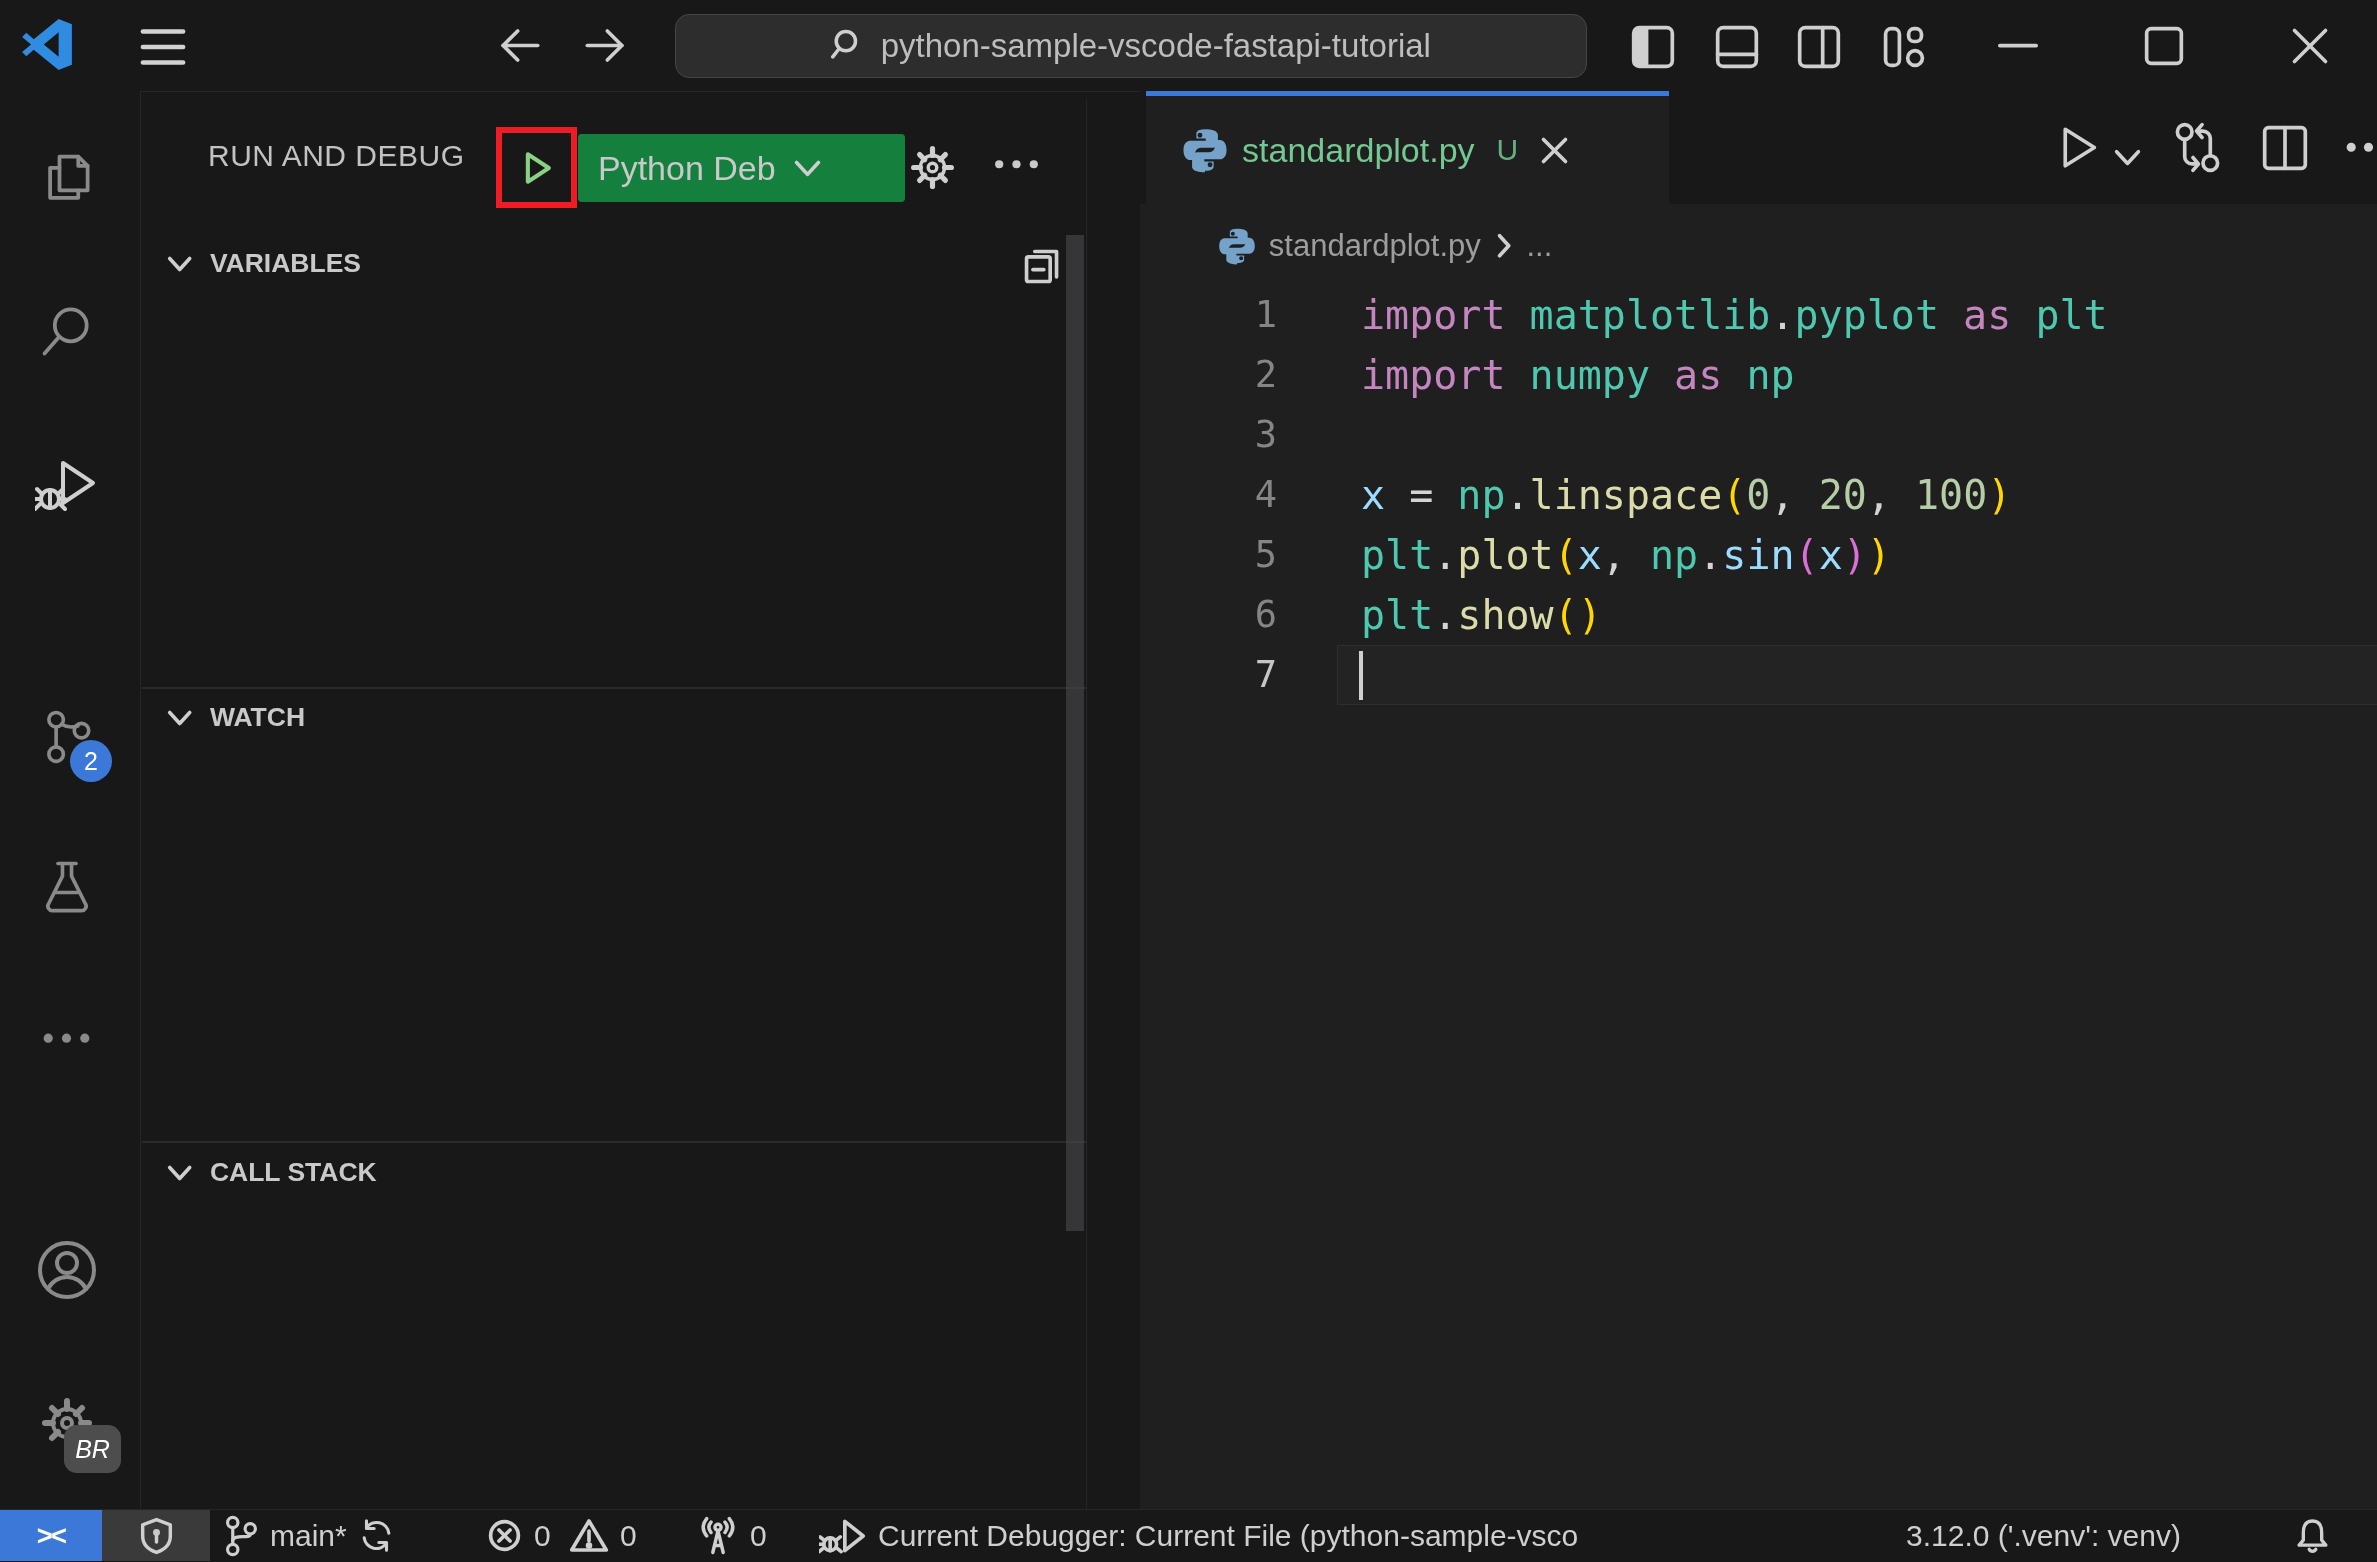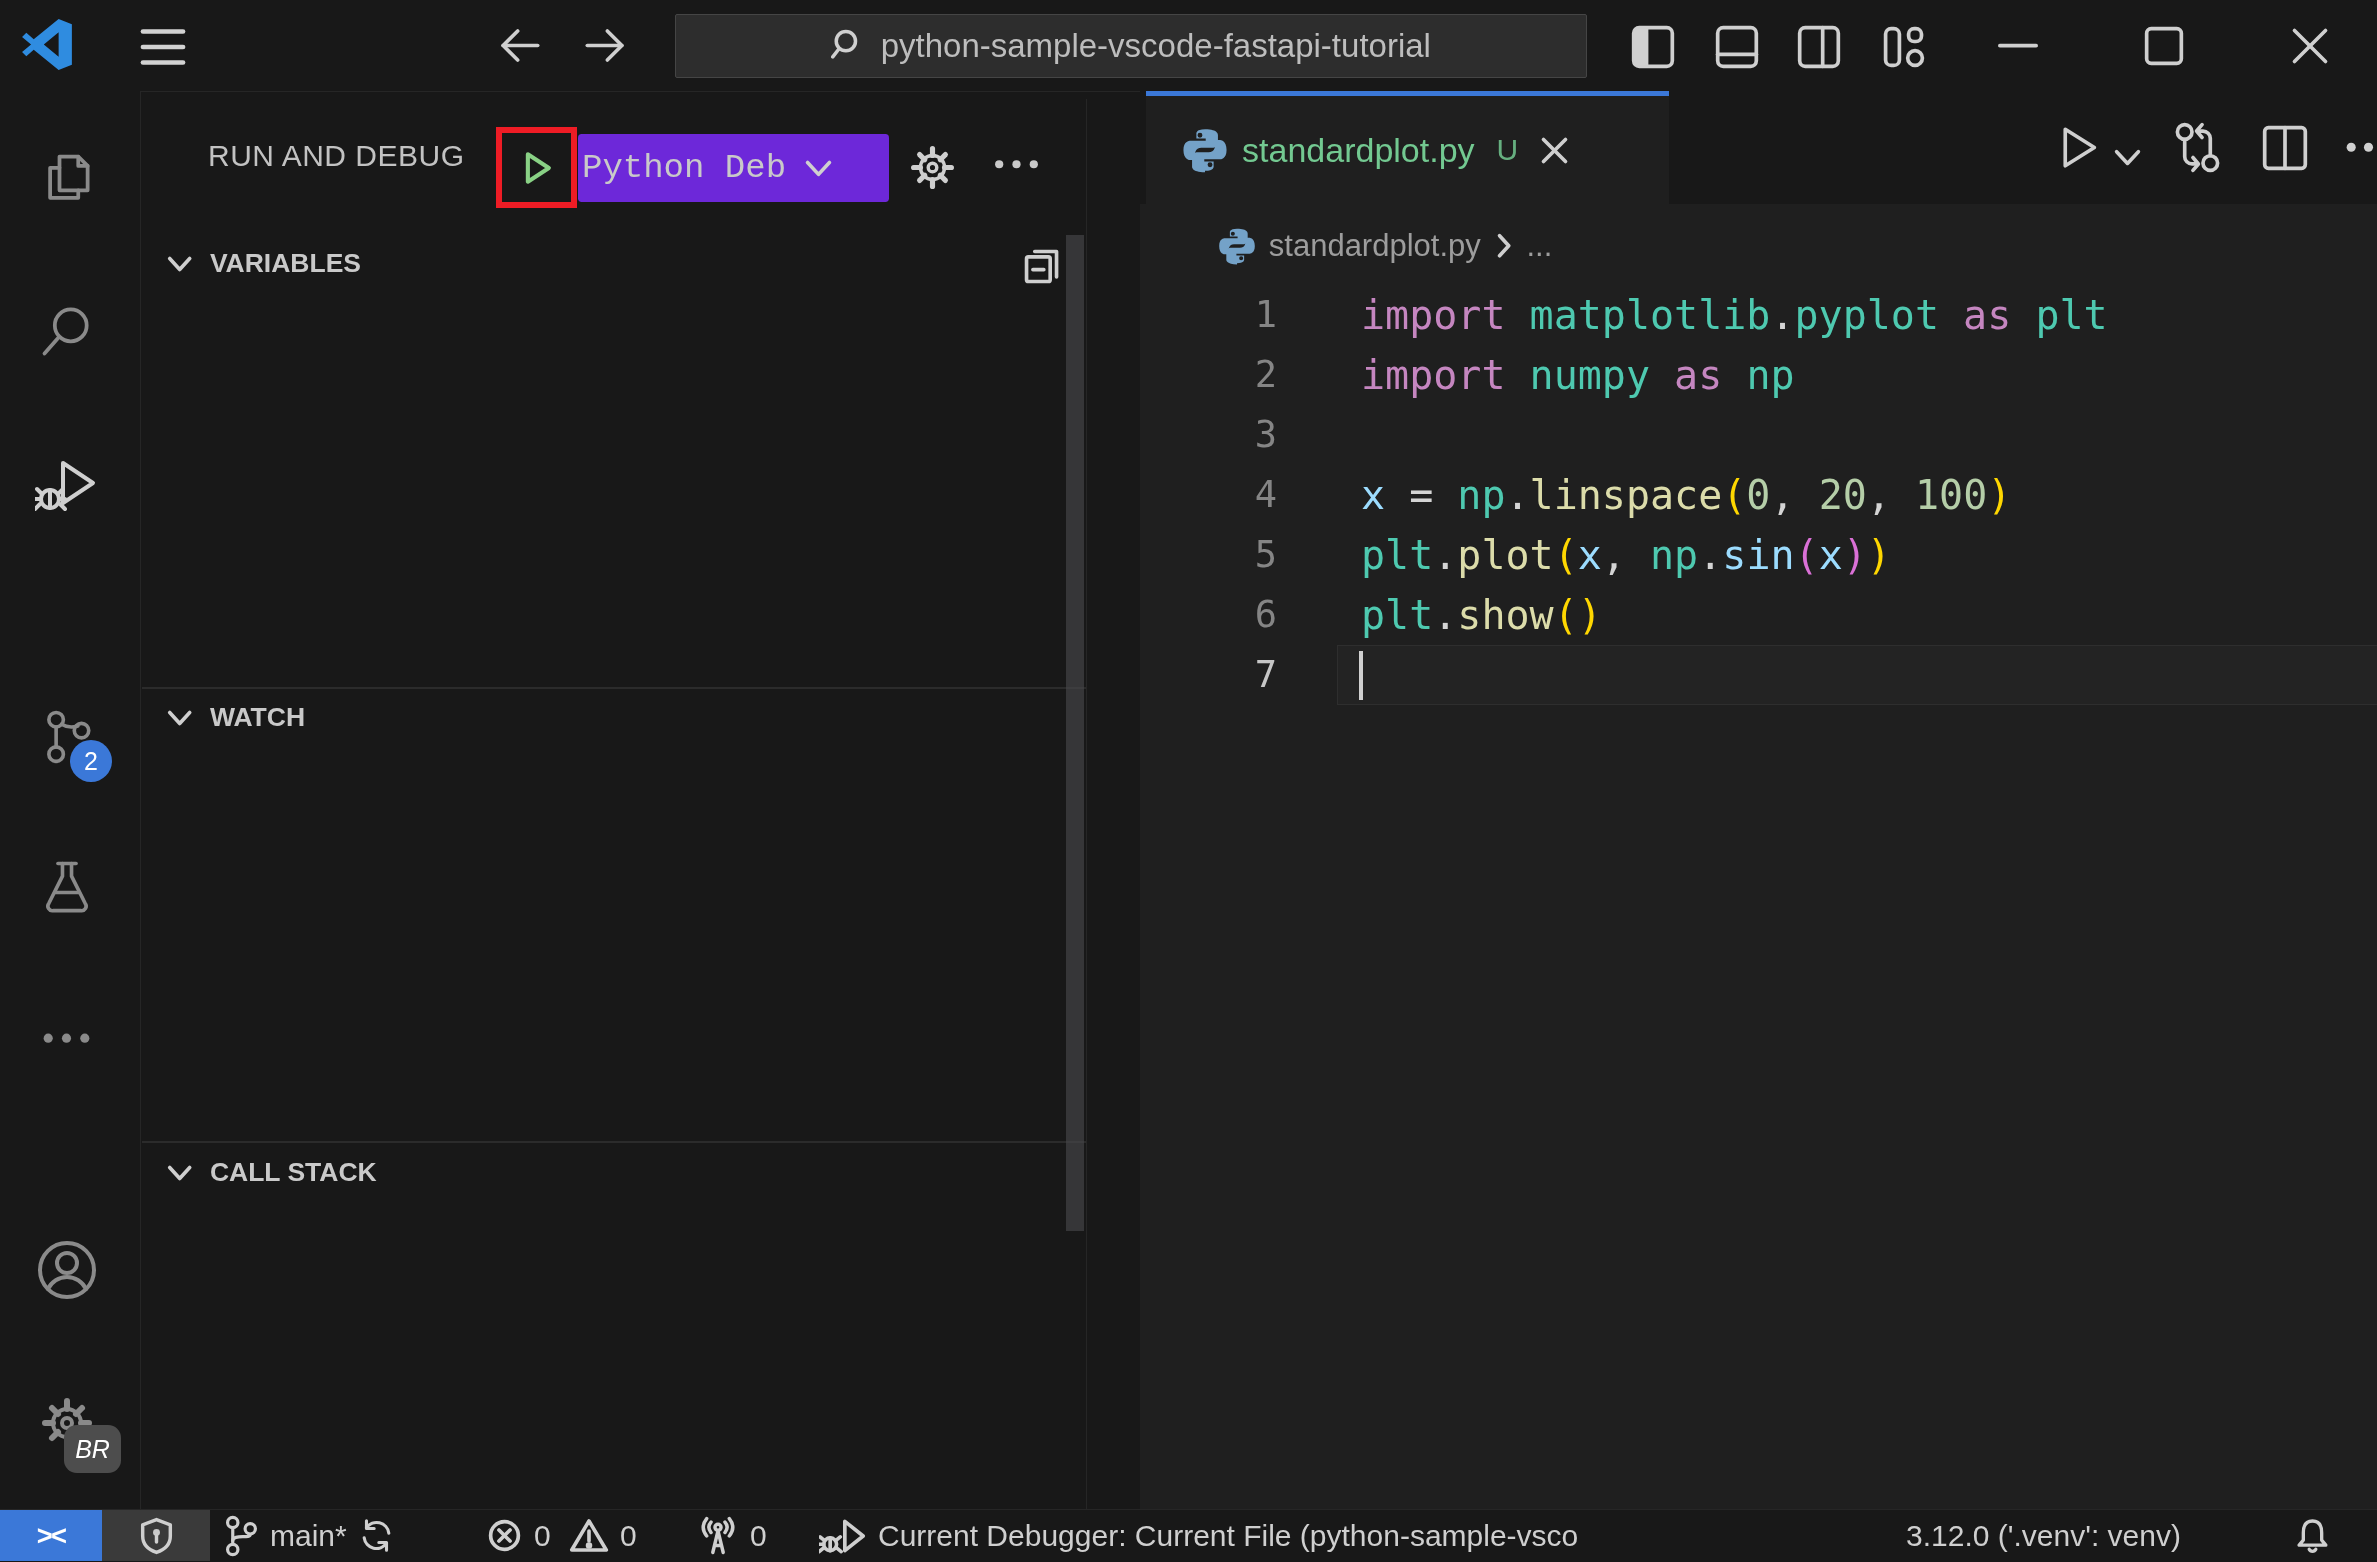--- a/index.html
+++ b/index.html
@@ -6,35 +6,35 @@
   #app{position:relative;width:2377px;height:1562px;background:#181818;overflow:hidden;
        font-family:"Liberation Sans",sans-serif;color:#cccccc;}
   .abs{position:absolute;}
   svg{display:block;}
   .st{stroke:#cfcfcf;fill:none;stroke-width:4;stroke-linecap:round;stroke-linejoin:round;}
   .stg{stroke:#8a8a8a;fill:none;stroke-width:4;stroke-linecap:round;stroke-linejoin:round;}
 
   
   #titlebar{left:0;top:0;width:2377px;height:91px;background:#181818;border-bottom:1.8px solid #262626;}
   #searchbox{left:675px;top:13.7px;width:910px;height:62px;background:#2d2d2d;border:1.8px solid #454545;
-             border-radius:2px;display:flex;align-items:center;justify-content:center;gap:14.6px;
+             border-radius:14px;display:flex;align-items:center;justify-content:center;gap:14.6px;
              color:#bdbdbd;font-size:33px;}
   
   #activitybar{left:0;top:91px;width:140px;height:1418px;background:#181818;border-right:1.8px solid #262626;}
   .ab-item{position:absolute;left:31px;width:71px;height:71px;display:flex;align-items:center;justify-content:center;}
   .badge{position:absolute;border-radius:50%;background:var(--c-accent);color:#fff;
          display:flex;align-items:center;justify-content:center;font-size:25px;}
   
   #sidebar{left:142px;top:99px;width:944px;height:1418px;background:#181818;border-right:1.8px solid #262626;}
   .side-title{position:absolute;left:66px;top:0;height:113px;display:flex;align-items:center;
               font-size:30px;color:#c2c2c2;letter-spacing:0.5px;}
   #redbox{position:absolute;left:354px;top:28px;width:69px;height:69px;border:6.4px solid var(--c-highlight_red);
           display:flex;align-items:center;justify-content:center;}
-  #cfgselect{position:absolute;left:436px;top:35px;width:307px;height:68px;background:#6d28d9;border-radius:3.7px;
-             display:flex;align-items:center;padding-left:4px;gap:16.5px;font-size:34px;color:#c9c9c9;font-family:Liberation Mono, monospace;}
+  #cfgselect{position:absolute;left:436px;top:35px;width:307px;height:68px;background:#15803d;border-radius:3.7px;
+             display:flex;align-items:center;padding-left:20px;gap:16.5px;font-size:34px;color:#c9c9c9;}
   .sect{position:absolute;left:0;width:100%;height:57px;display:flex;align-items:center;gap:16.5px;padding-left:24px;
         box-sizing:border-box;font-size:26.5px;font-weight:bold;color:#c9c9c9;}
   .divider{position:absolute;left:0;width:100%;height:1.8px;background:#2b2b2b;}
   #side-scroll{position:absolute;left:924px;top:136px;width:18.3px;height:996px;background:#464749;opacity:.65;}
   
   #editor{left:1140px;top:91px;width:1290px;height:1418px;background:#1f1f1f;}
   #tabstrip{position:absolute;left:0;top:0;width:100%;height:113px;background:#181818;}
   #tab{position:absolute;left:5.5px;top:0;width:523px;height:113px;background:#1f1f1f;
        border-top:5.5px solid var(--c-accent);box-sizing:border-box;display:flex;align-items:center;}
   #tab .lbl{font-size:34px;color:var(--c-untracked_green);margin-left:14.6px;}

